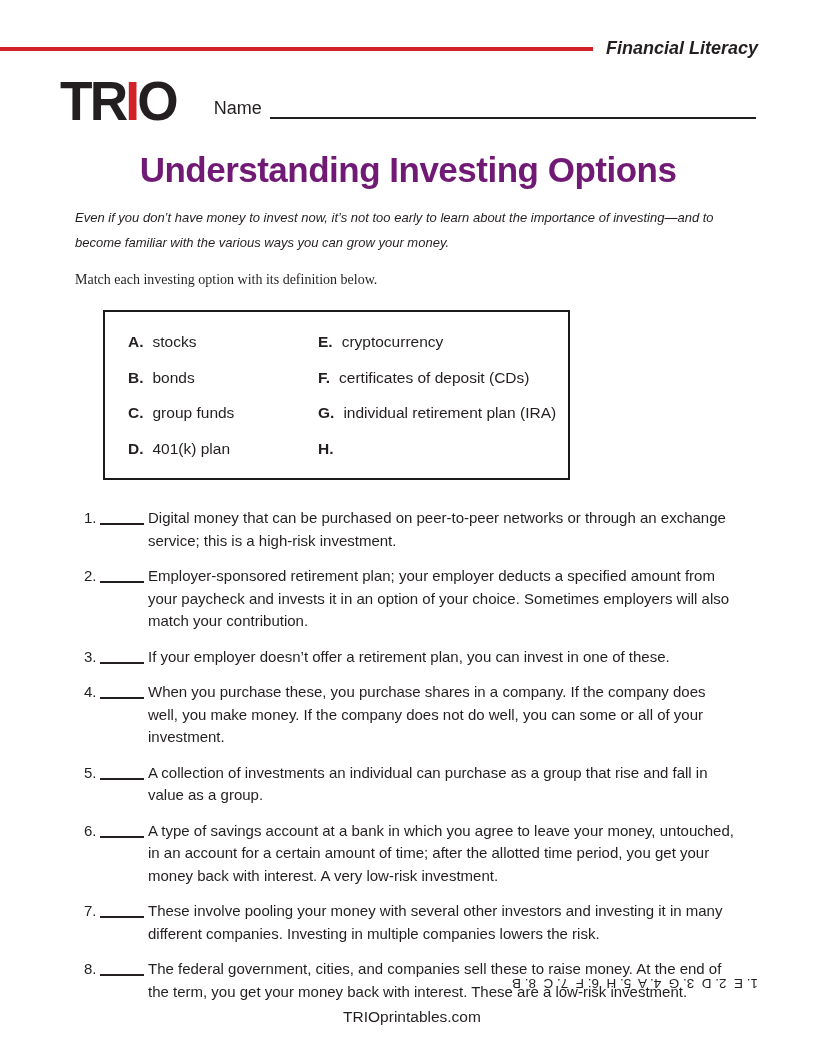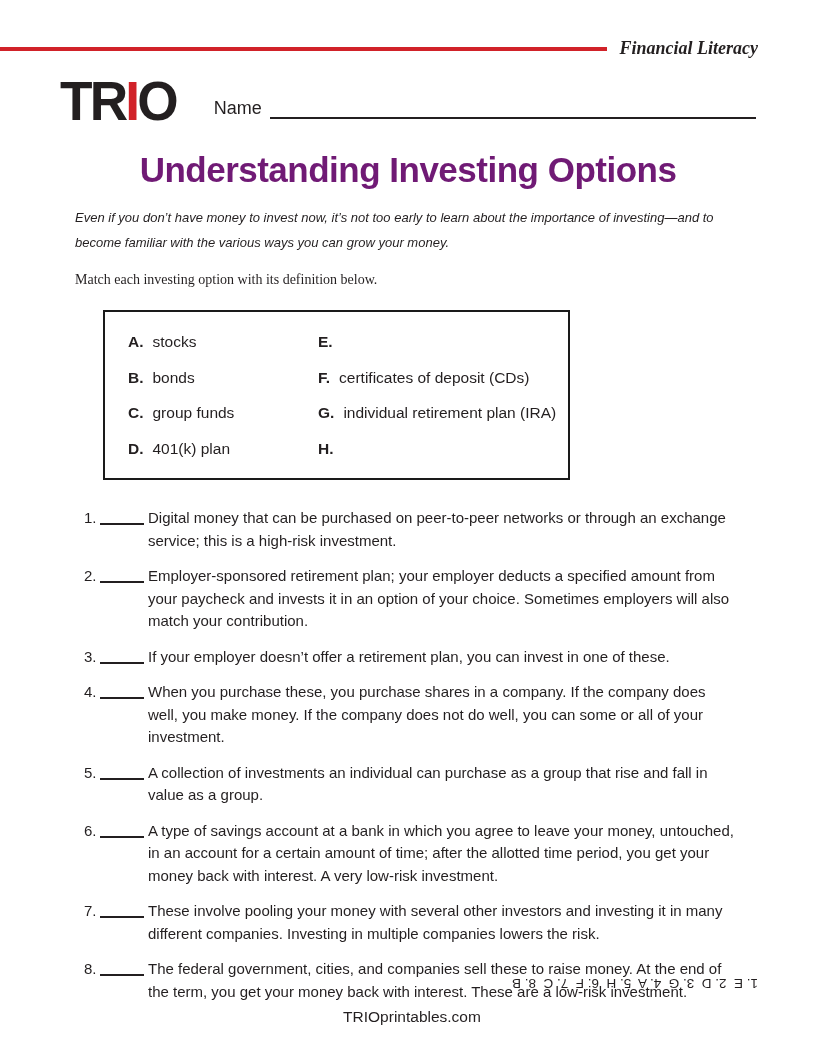--- a/index.html
+++ b/index.html
@@ -10,21 +10,20 @@
     width: 816px; height: 1056px;
     position: relative;
     background: #ffffff;
     overflow: hidden;
   }
 
   
   .header-rule {
     display: flex; align-items: center;
     padding: 38px 58px 0 0;
-    font-family: Liberation Serif, serif;
   }
   .rule-line { height: 4px; background: #d12229; flex: 1; margin-right: 13px; }
   .category {
     font-weight: bold; font-style: italic;
     font-size: 18px; white-space: nowrap;
   }
 
   
   .logo-row {
     display: flex; align-items: flex-end;
@@ -139,20 +138,21 @@
   <div class="instruction">Match each investing option with its definition below.</div>
 
   <div class="options-box">
     <div class="opt-row">
       <div class="opt-cell left">
           <span class="opt-letter">A.</span>
           <span>stocks</span>
         </div>
       <div class="opt-cell right">
           <span class="opt-letter">E.</span>
+          <span>cryptocurrency</span>
         </div>
     </div>
     <div class="opt-row">
       <div class="opt-cell left">
           <span class="opt-letter">B.</span>
           <span>bonds</span>
         </div>
       <div class="opt-cell right">
           <span class="opt-letter">F.</span>
           <span>certificates of deposit (CDs)</span>

